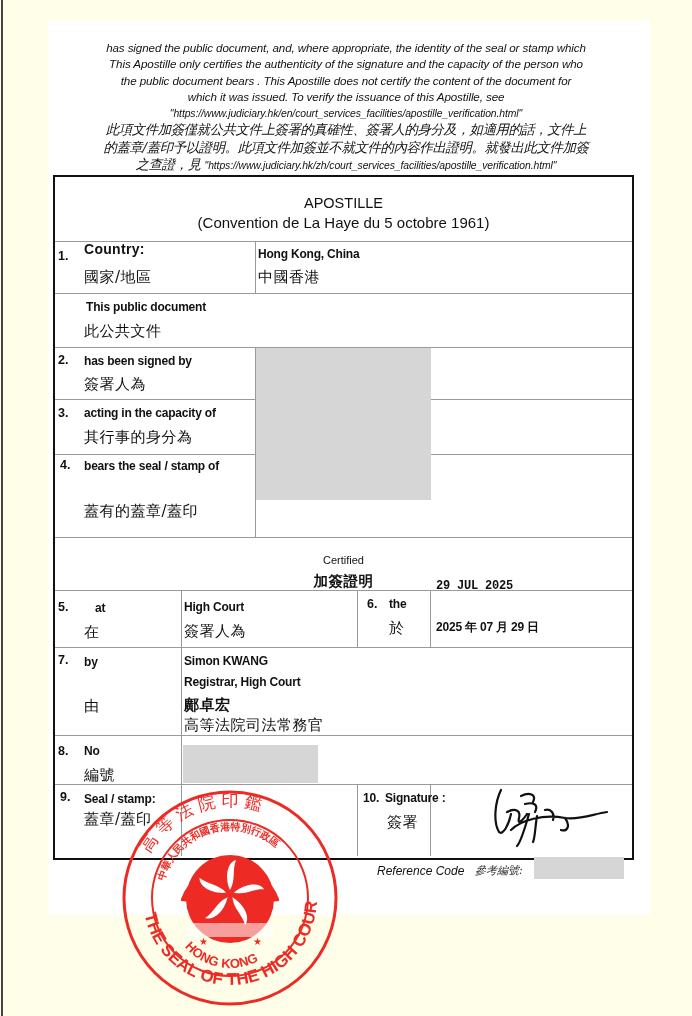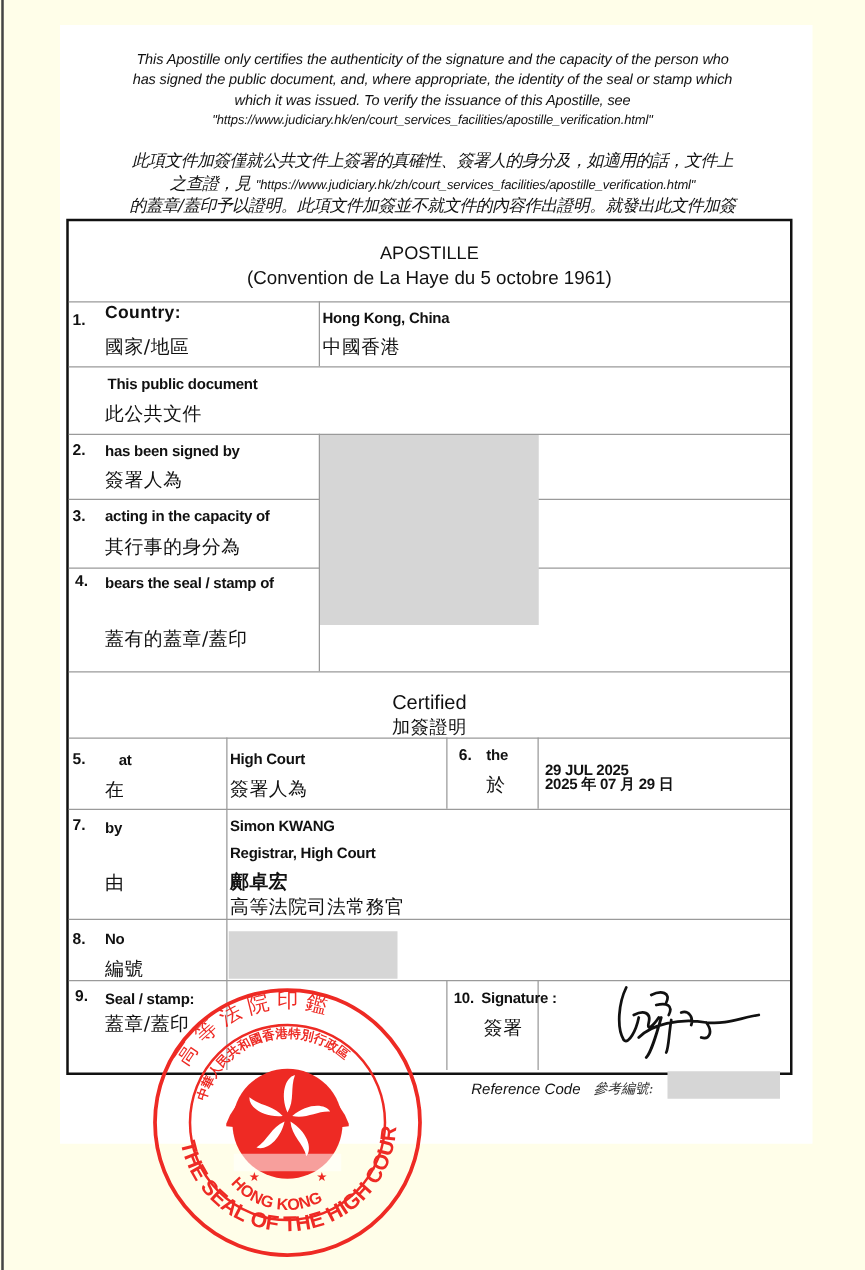--- a/index.html
+++ b/index.html
@@ -47,33 +47,34 @@
   .seal { position:absolute; left:121px; top:789px; width:218px; height:218px; }
   .signature { position:absolute; left:485px; top:784px; width:130px; height:66px; }
 </style>
 </head>
 <body>
 
 <div class="edge-line"></div>
 <div class="paper"></div>
 
 <div class="disclaimer">
+  <div>has signed the public document, and, where appropriate, the identity of the seal or stamp which</div>
   <div>This Apostille only certifies the authenticity of the signature and the capacity of the person who</div>
-  <div>has signed the public document, and, where appropriate, the identity of the seal or stamp which</div>
+  <div>the public document bears . This Apostille does not certify the content of the document for</div>
   <div>which it was issued. To verify the issuance of this Apostille, see</div>
   <div class="url">"https://www.judiciary.hk/en/court_services_facilities/apostille_verification.html"</div>
 </div>
 
 <div class="disclaimer-zh">
   <div>此項文件加簽僅就公共文件上簽署的真確性、簽署人的身分及，如適用的話，文件上</div>
+  <div>的蓋章/蓋印予以證明。此項文件加簽並不就文件的內容作出證明。就發出此文件加簽</div>
   <div>
     <span>之查證，見</span>
     <span class="url">"https://www.judiciary.hk/zh/court_services_facilities/apostille_verification.html"</span>
   </div>
-  <div>的蓋章/蓋印予以證明。此項文件加簽並不就文件的內容作出證明。就發出此文件加簽</div>
 </div>
 
 <div class="frame">
 
   <div class="title" style="top:18px;">APOSTILLE</div>
   <div class="title" style="top:37px; font-size:15px;">(Convention de La Haye du 5 octobre 1961)</div>
 
   <div class="hline" style="left:0; top:64px; width:577px;"></div>
   <div class="hline" style="left:0; top:116px; width:577px;"></div>
   <div class="hline" style="left:0; top:170px; width:577px;"></div>
@@ -109,33 +110,33 @@
   <div class="t num" style="left:3px; top:229px;">3.</div>
   <div class="t en bold" style="left:29px; top:229px;">acting in the capacity of</div>
   <div class="t zh" style="left:29px; top:251px;">其行事的身分為</div>
 
   <div class="t num" style="left:5px; top:281px;">4.</div>
   <div class="t en bold" style="left:29px; top:282px;">bears the seal / stamp of</div>
   <div class="t zh" style="left:29px; top:325px;">蓋有的蓋章/蓋印</div>
 
   <div class="redact" style="left:201px; top:171px; width:175px; height:152px;"></div>
 
-  <div class="title" style="top:377px; font-size:16px;">Certified</div>
-  <div class="title zh" style="top:395px;">加簽證明</div>
+  <div class="title" style="top:377px; font-size:11px;">Certified</div>
+  <div class="title zh" style="top:395px;font-weight:bold;">加簽證明</div>
 
   <div class="t num" style="left:3px; top:423px;">5.</div>
   <div class="t en bold" style="left:40px; top:424px;">at</div>
   <div class="t zh" style="left:29px; top:446px;">在</div>
   <div class="t en bold" style="left:129px; top:423px;">High Court</div>
   <div class="t zh" style="left:129px; top:445px;">簽署人為</div>
 
   <div class="t num" style="left:312px; top:420px;">6.</div>
   <div class="t en bold" style="left:334px; top:420px;">the</div>
   <div class="t zh" style="left:334px; top:442px;">於</div>
-  <div class="t en bold" style="left:381px; top:432px;">29 JUL 2025</div>
+  <div class="t en bold" style="left:381px; top:402px;font-family:Liberation Mono, monospace;">29 JUL 2025</div>
   <div class="t en bold" style="left:381px; top:442px;">2025 年 07 月 29 日</div>
 
   <div class="t num" style="left:3px; top:476px;">7.</div>
   <div class="t en bold" style="left:29px; top:478px;">by</div>
   <div class="t zh" style="left:29px; top:520px;">由</div>
   <div class="t en bold" style="left:129px; top:477px;">Simon KWANG</div>
   <div class="t en bold" style="left:129px; top:498px;">Registrar, High Court</div>
   <div class="t zh bold" style="left:129px; top:519px;">鄺卓宏</div>
   <div class="t zh" style="left:129px; top:539px;">高等法院司法常務官</div>
 

